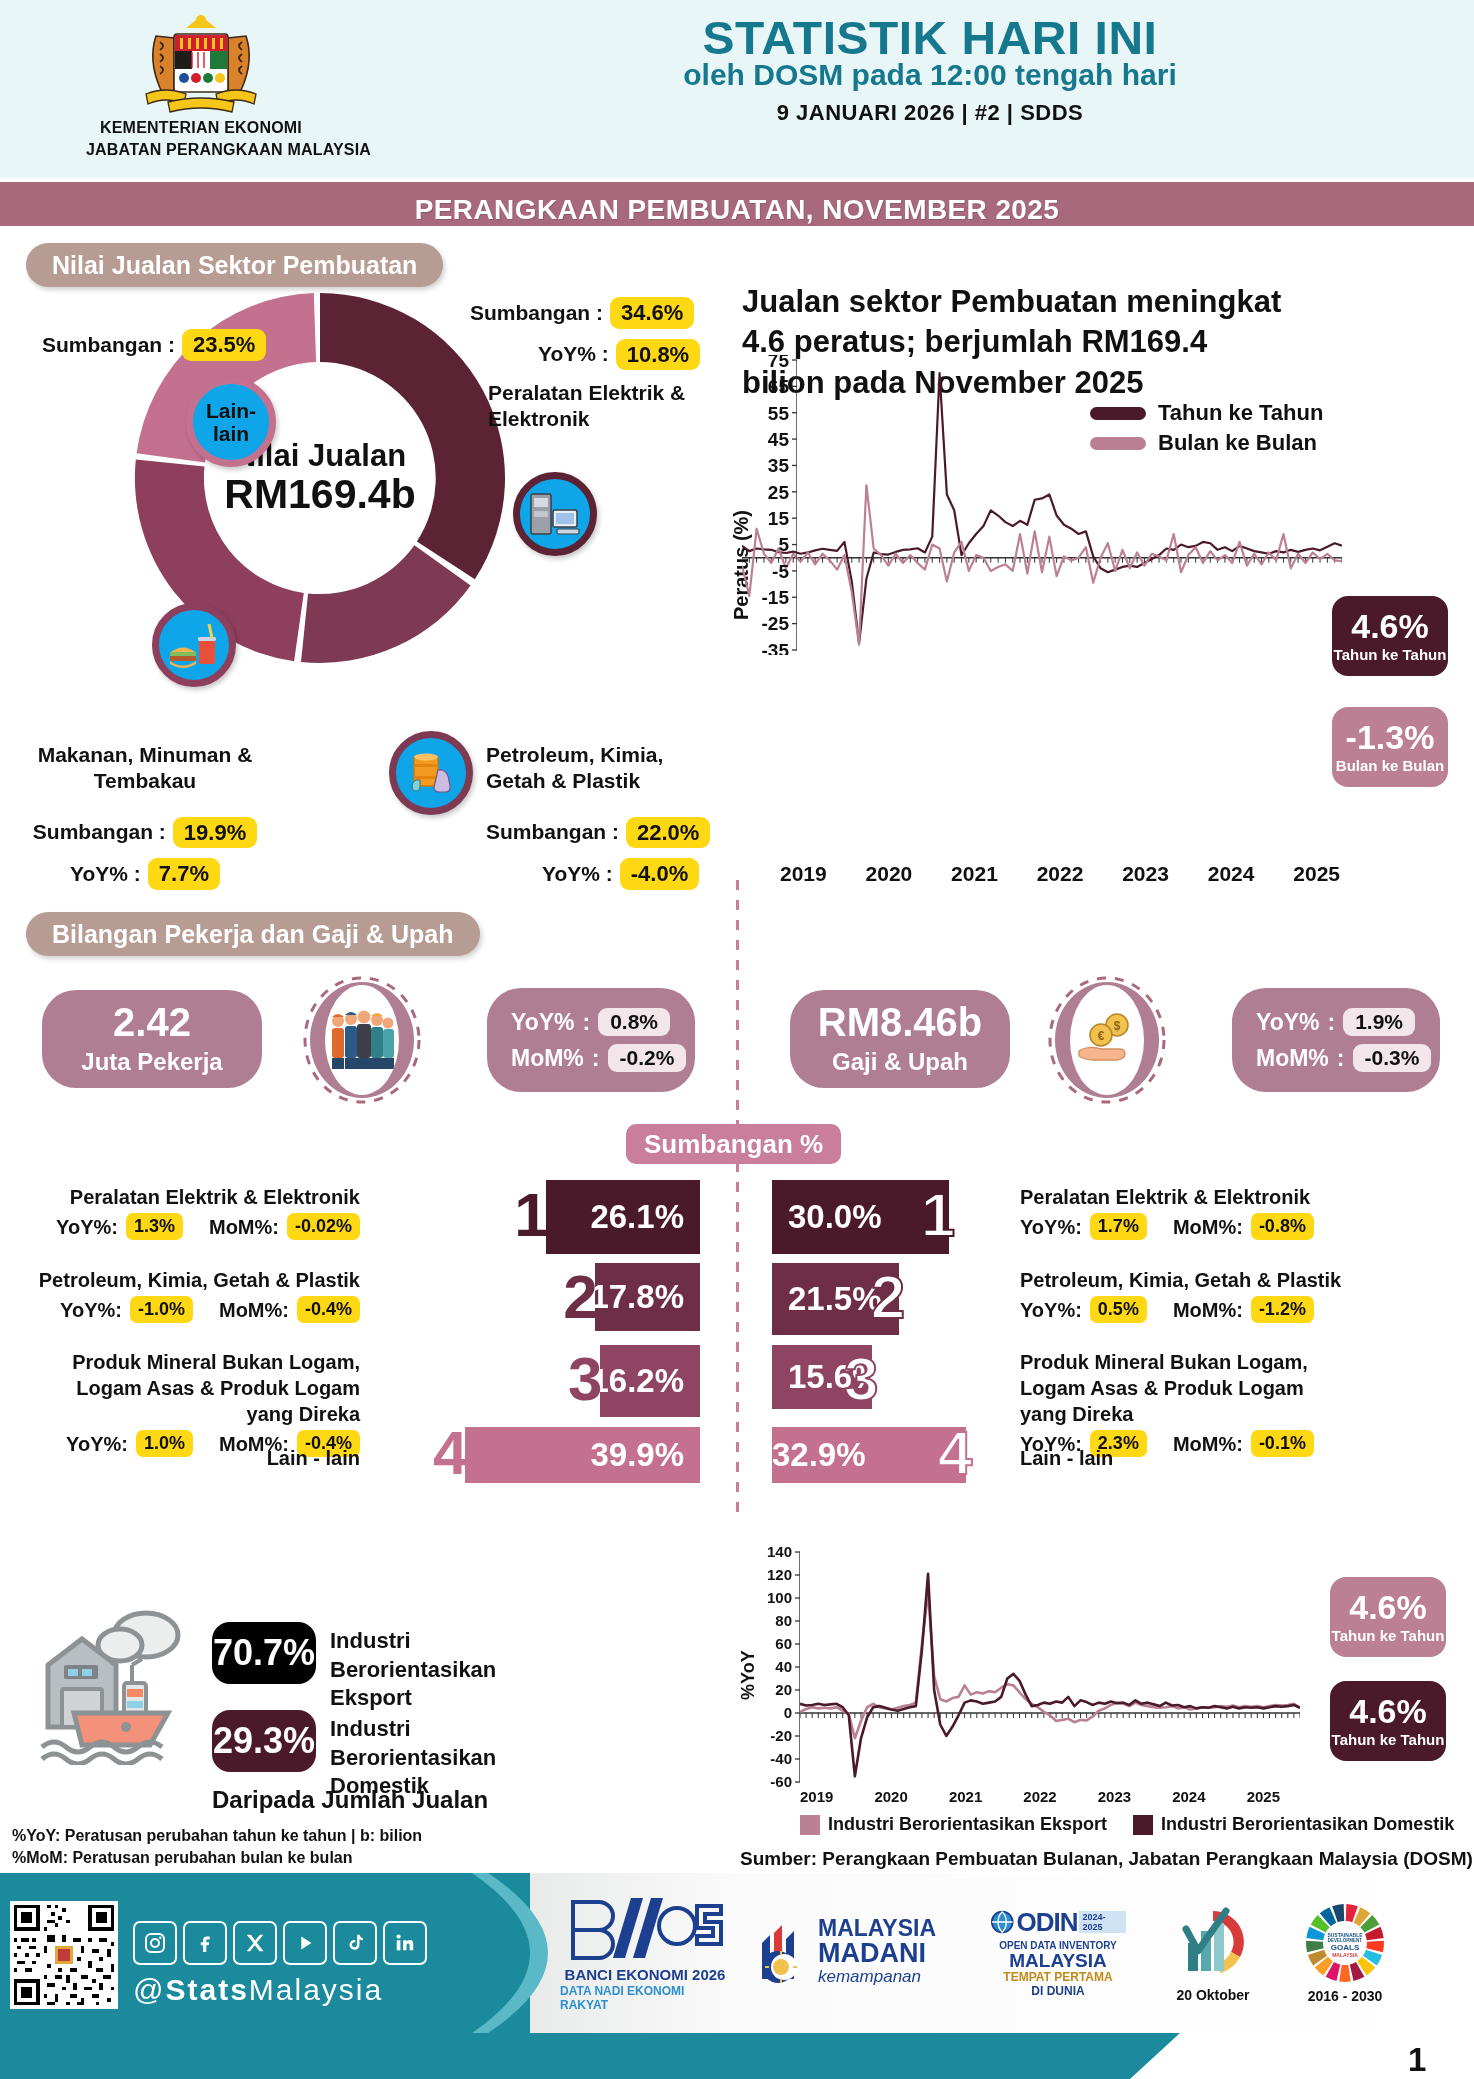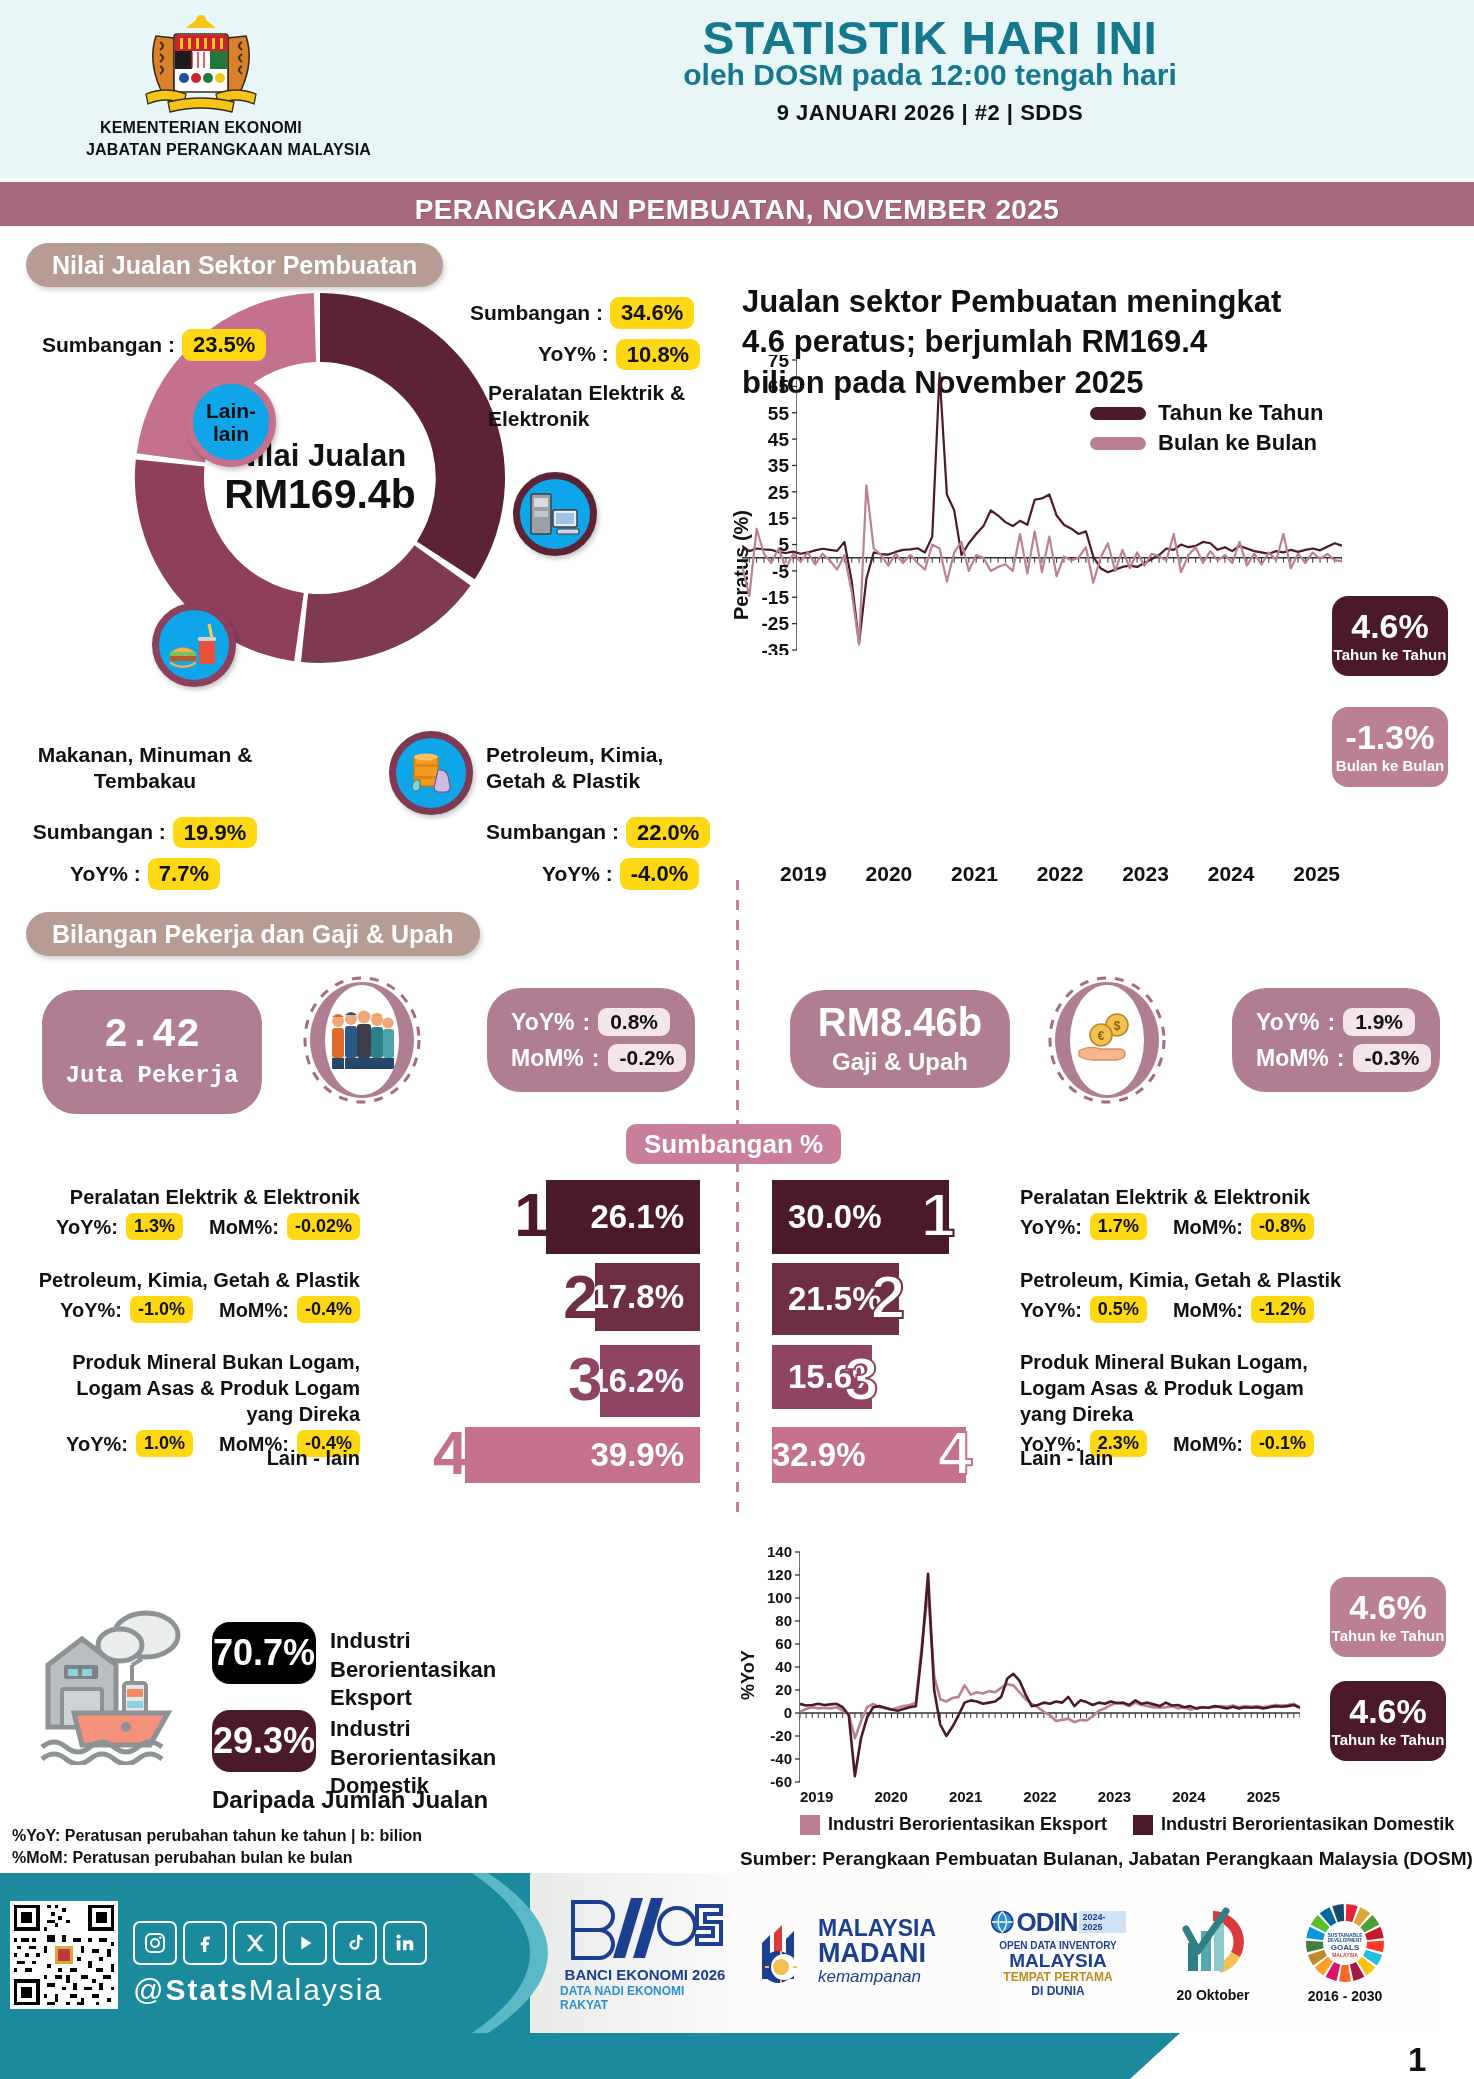--- a/index.html
+++ b/index.html
@@ -506,21 +506,21 @@
   </div>
   <div class="kpi" style="left:1332px; top:707px; width:116px; height:80px; background:#bc8094;">
     <div class="big">-1.3%</div>
     <div class="small">Bulan ke Bulan</div>
   </div>
 
   <div class="pill" style="left:26px; top:912px;">
     <span>Bilangan Pekerja dan Gaji &amp; Upah</span>
   </div>
 
-  <div class="rcard" style="left:42px; top:990px; width:220px; height:124px;font-family:Liberation Mono, monospace;">
+  <div class="rcard" style="left:42px; top:990px; width:220px; height:98px;">
     <div class="v">2.42</div>
     <div class="c">Juta Pekerja</div>
   </div>
 
   <div class="oval-icon" style="left:310px; top:982px; width:104px; height:116px;">
     <div class="inner">
       <svg width="68" height="62" viewBox="0 0 68 62">
         <circle cx="10" cy="12" r="6" fill="#f0a87a"></circle>
           <rect x="4" y="19" width="12" height="30" rx="3" fill="#e06a2b"></rect>
         <circle cx="23" cy="10" r="6" fill="#f0a87a"></circle>

